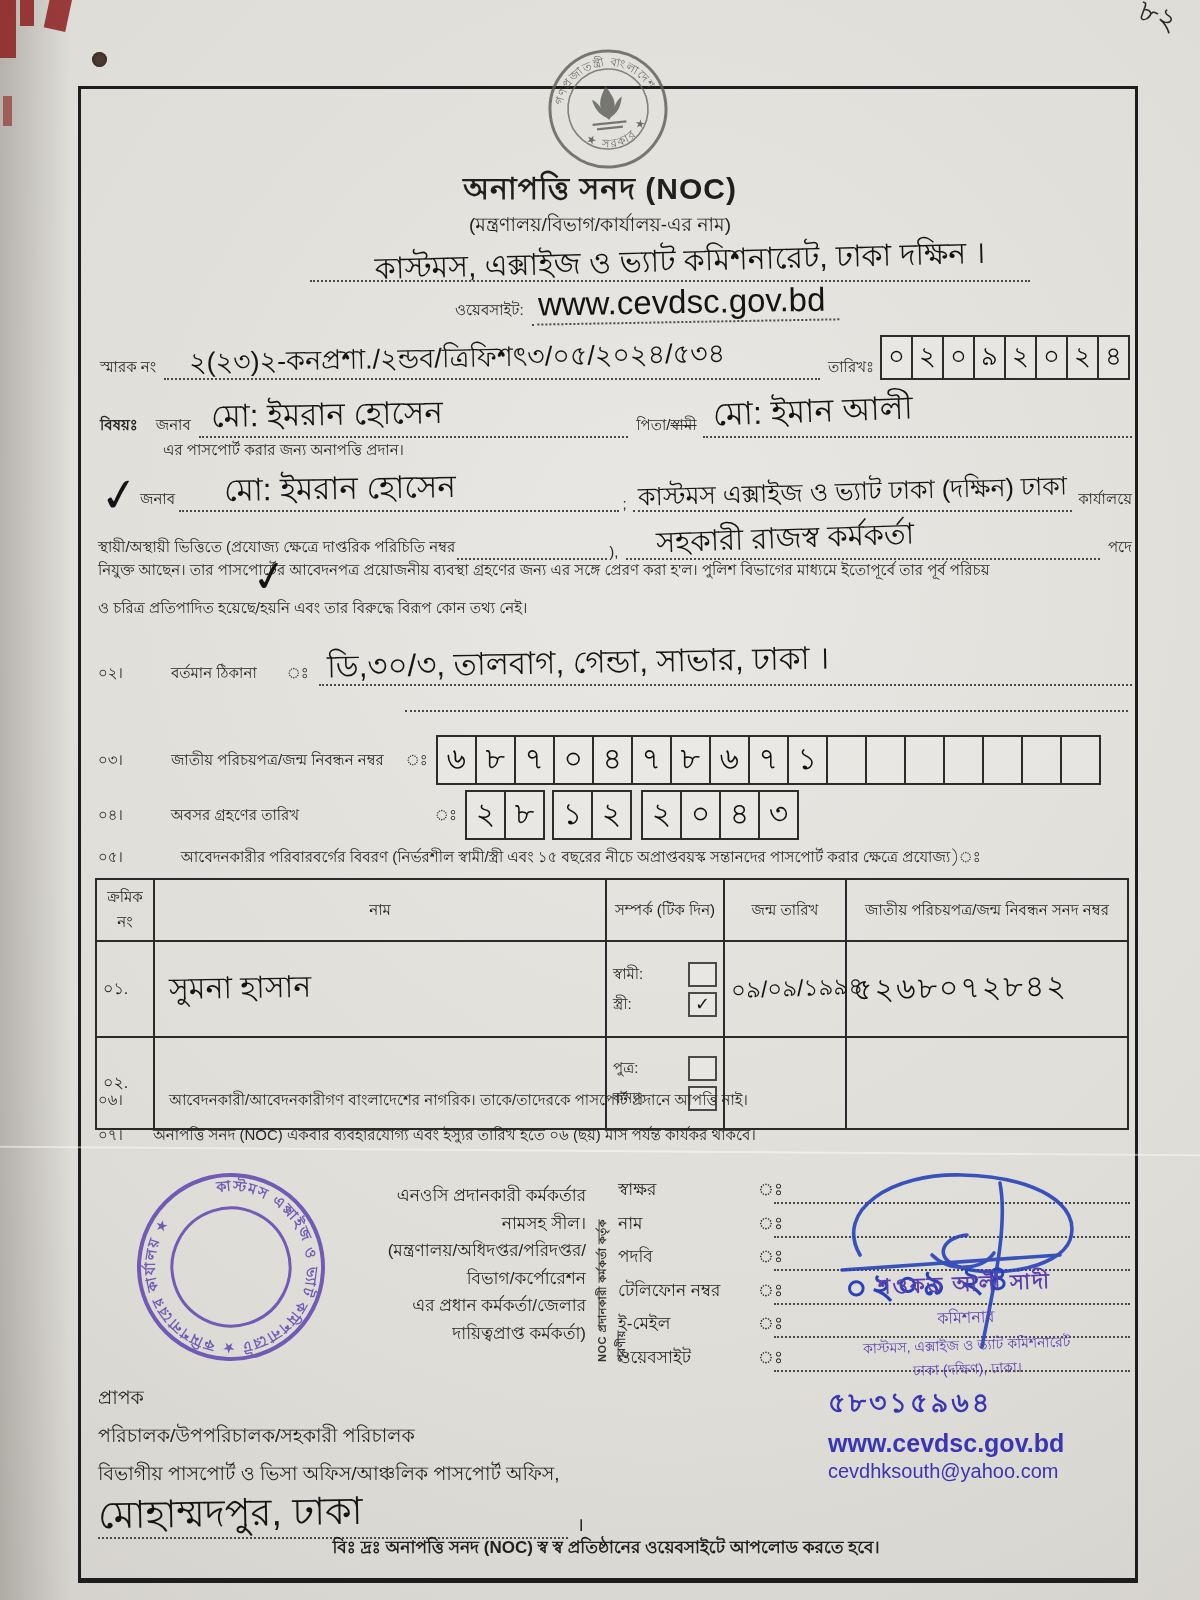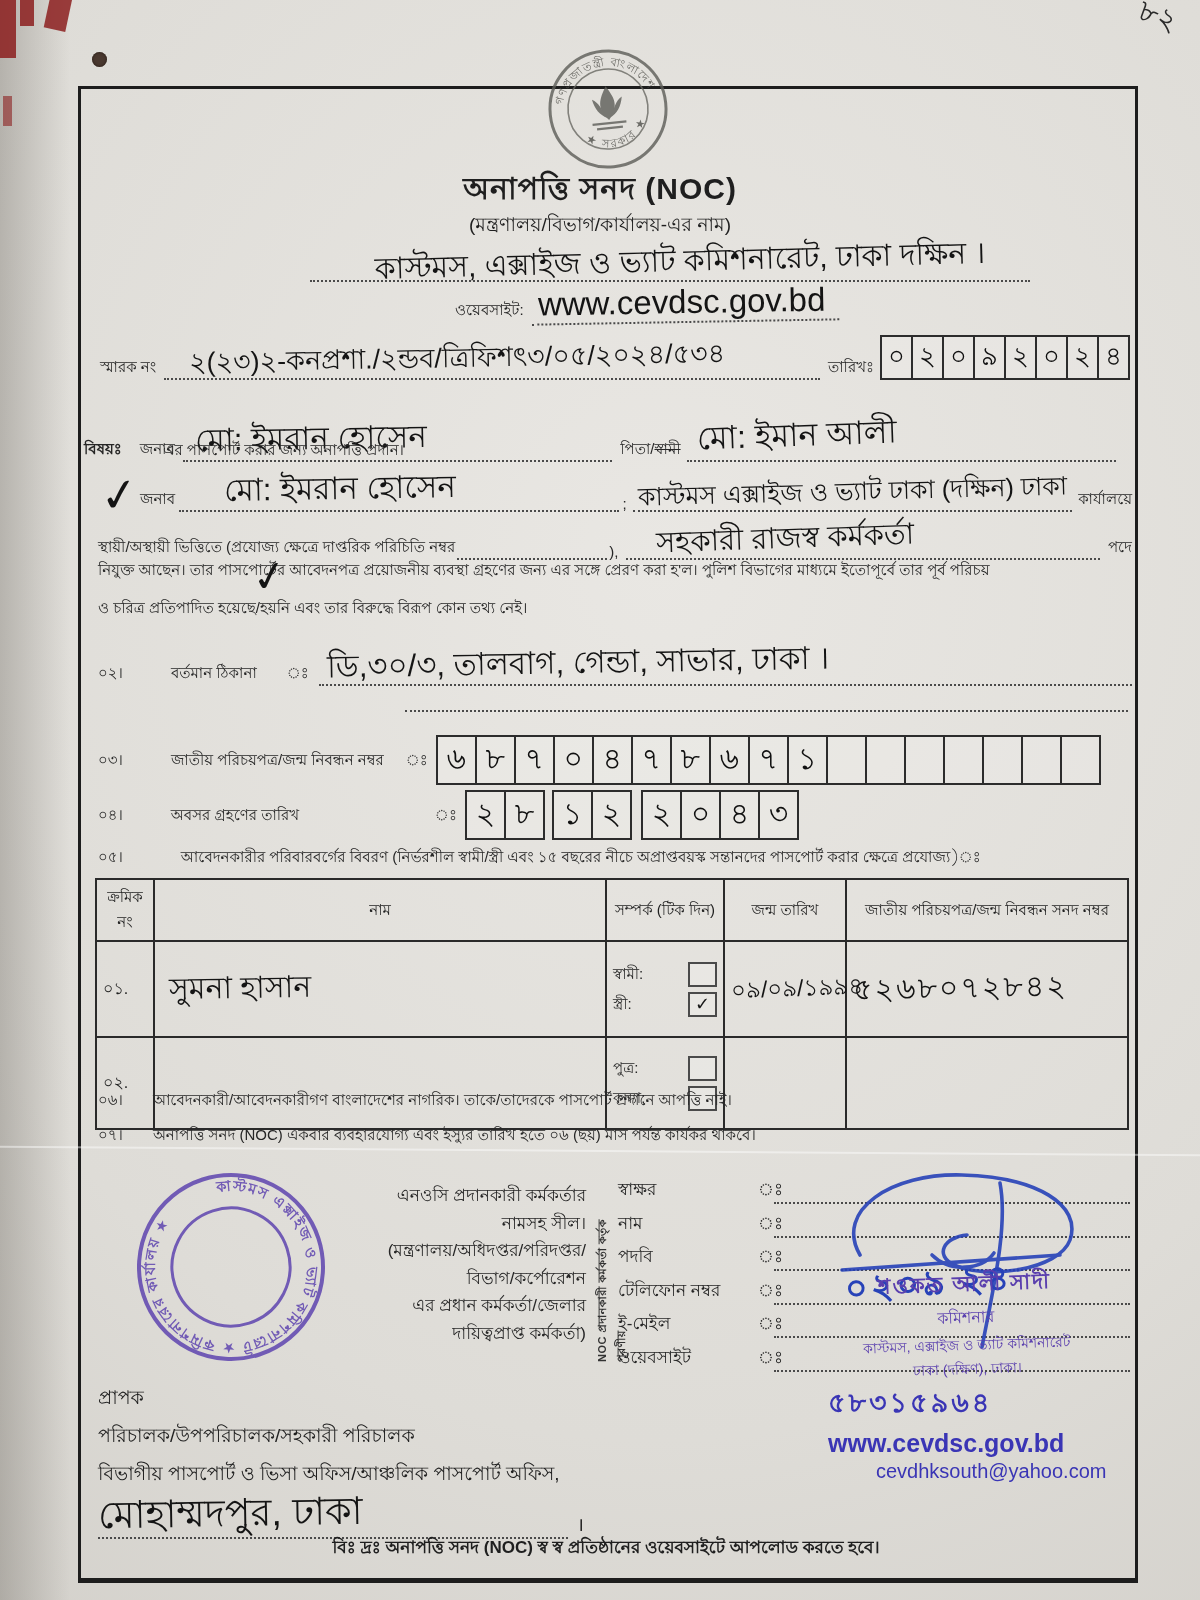--- a/index.html
+++ b/index.html
@@ -99,21 +99,21 @@
       <span class="bx hand">২</span>
       <span class="bx hand">০</span>
       <span class="bx hand">৯</span>
       <span class="bx hand">২</span>
       <span class="bx hand">০</span>
       <span class="bx hand">২</span>
       <span class="bx hand">৪</span>
     </span>
   </div>
 
-  <div class="row" style="left:84px;top:396px;width:1032px;height:42px;margin-top:24px;">
+  <div class="row" style="left:100px;top:396px;width:1032px;height:42px;">
     <span class="p b">বিষয়ঃ</span>
     <span class="p" style="margin-left:18px;">জনাব</span>
     <span class="leader" style="margin:0 8px;">
       <span class="hand" style="left:12px;bottom:-6px;font-size:31px;transform:rotate(-1deg);">মো: ইমরান হোসেন</span>
     </span>
     <span class="p"><span>পিতা/</span><span style="text-decoration:line-through;">স্বামী</span></span>
     <span class="leader" style="margin:0 0 0 6px;">
       <span class="hand" style="left:10px;bottom:-4px;font-size:32px;transform:rotate(-2deg);">মো: ইমান আলী</span>
     </span>
   </div>
@@ -254,21 +254,21 @@
                 <span class="tick"></span>
               </span>
             </div>
       </td>
       <td><span></span></td>
       <td><span></span></td>
     </tr>
   </tbody>
     </table>
 
-  <div class="row" style="left:98px;top:1088px;width:1034px;align-items:flex-start;">
+  <div class="row" style="left:98px;top:1088px;width:1034px;align-items:flex-start;gap:16px;">
     <span class="p">০৬।</span>
     <span class="p" style="margin-left:30px;">আবেদনকারী/আবেদনকারীগণ বাংলাদেশের নাগরিক। তাকে/তাদেরকে পাসপোর্ট প্রদানে আপত্তি নাই।</span>
   </div>
   <div class="row" style="left:98px;top:1123px;width:1034px;align-items:flex-start;">
     <span class="p">০৭।</span>
     <span class="p" style="margin-left:30px;">অনাপত্তি সনদ (NOC) একবার ব্যবহারযোগ্য এবং ইস্যুর তারিখ হতে ০৬ (ছয়) মাস পর্যন্ত কার্যকর থাকবে।</span>
   </div>
 
   <svg class="abs" style="left:122px;top:1158px;opacity:.82;transform:rotate(-18deg);" width="218" height="218" viewBox="0 0 218 218">
     <circle cx="109" cy="109" r="92" fill="none" stroke="#5a3fae" stroke-width="4"></circle>
@@ -345,18 +345,18 @@
     <div style="font-size:19px;margin-top:6px;">বিভাগীয় পাসপোর্ট ও ভিসা অফিস/আঞ্চলিক পাসপোর্ট অফিস,</div>
     <div style="position:relative;width:470px;border-bottom:2px dotted #4a4a4a;height:46px;">
       <span class="hand" style="position:absolute;left:0;bottom:-10px;font-size:38px;white-space:nowrap;transform:rotate(-1deg);">মোহাম্মদপুর, ঢাকা</span>
       <span style="position:absolute;right:-16px;bottom:0;font-size:19px;">।</span>
     </div>
   </div>
 
   <div class="abs" style="left:828px;top:1382px;color:#3a35b5;">
     <div style="font-size:27px;font-weight:bold;letter-spacing:3px;">৫৮৩১৫৯৬৪</div>
     <div style="font-size:25px;font-weight:bold;margin-top:2px;">www.cevdsc.gov.bd</div>
-    <div style="font-size:20px;margin-top:2px;margin-left:48px;">cevdhksouth@yahoo.com</div>
+    <div style="font-size:20px;margin-top:2px;">cevdhksouth@yahoo.com</div>
   </div>
 
   <div class="abs b" style="left:80px;right:68px;top:1534px;text-align:center;font-size:17px;">বিঃ দ্রঃ অনাপত্তি সনদ (NOC) স্ব স্ব প্রতিষ্ঠানের ওয়েবসাইটে আপলোড করতে হবে।</div>
 
 </div>
 
 </body></html>

